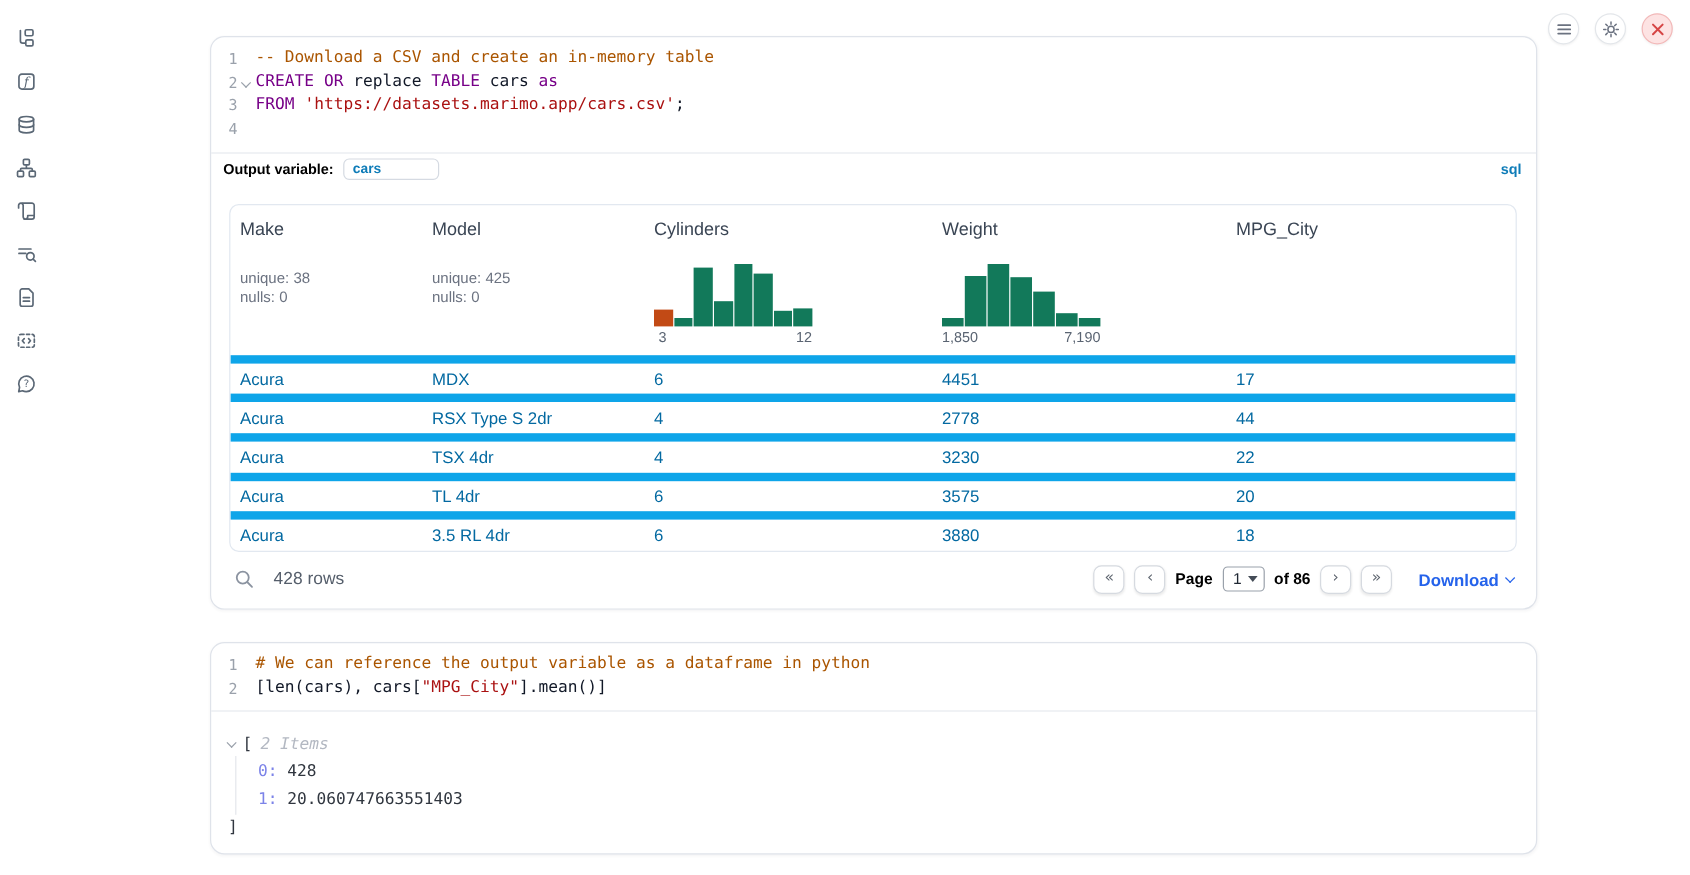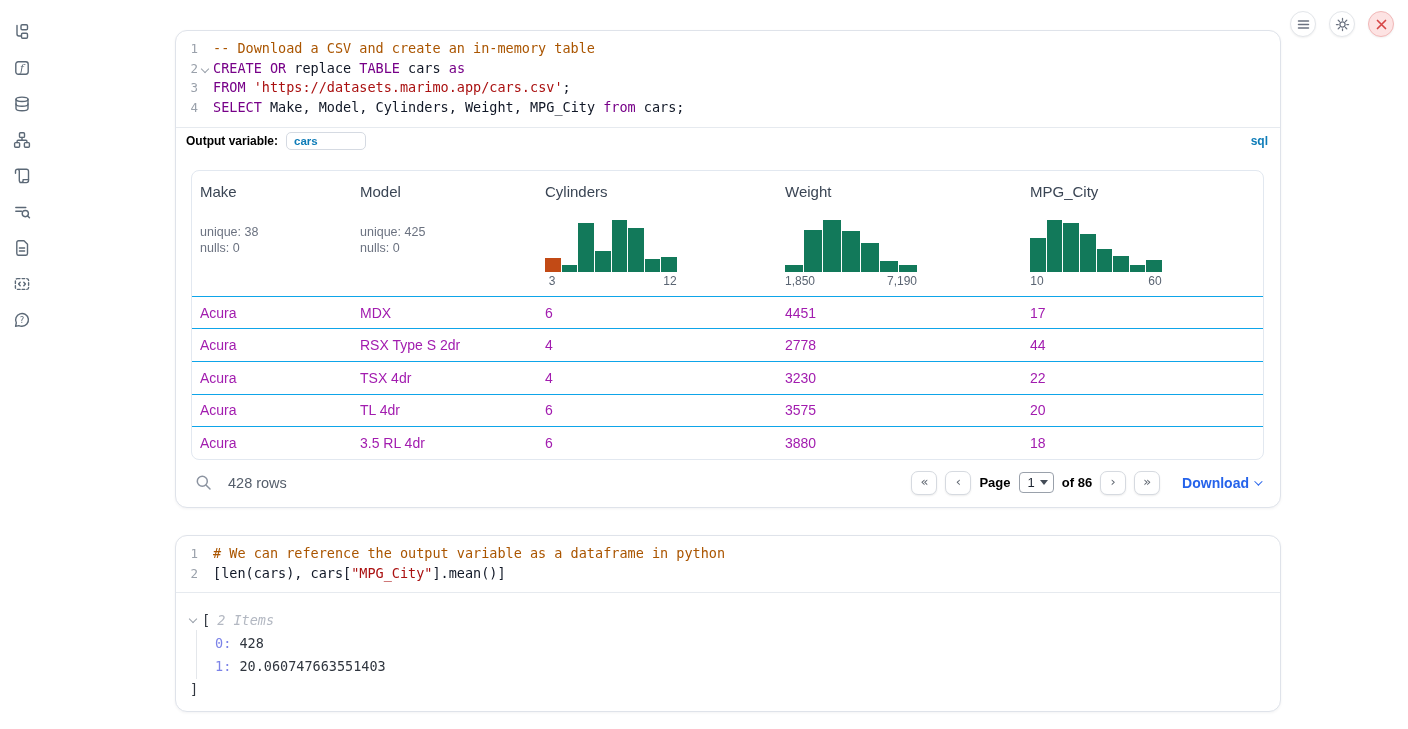--- a/index.html
+++ b/index.html
@@ -60,22 +60,22 @@
   .t-head { height:125px; }
   .th-cell { padding:12px 8px 8px 8px; display:flex; flex-direction:column; }
   .th-title { font-size:15px; color:#3a4554; }
   .th-stats { margin-top:24px; font-size:12.5px; color:#6b7280; line-height:16.5px; }
   .hist { margin-top:auto; width:132px; }
   .hist-bars { display:flex; align-items:flex-end; gap:1px; height:52px; }
   .hist-bar { flex:1; }
   .hist-labels { display:flex; justify-content:space-between; font-size:12px;
                  color:#5a6472; margin-top:2px; }
   .hist-labels span { min-width:14px; text-align:center; }
-  .t-row { height:32.6px; align-items:center; border-top:1px solid #0ea5e9;
-           font-size:14px; color:#a21caf; }
+  .t-row { height:32.6px; align-items:center; border-top:7px solid #0ea5e9;
+           font-size:14px; color:#0369a1; }
   .t-row > div { padding-left:8px; }
 
   
   .table-footer { display:flex; align-items:center; height:46px; padding:0 4px; }
   .tf-left { display:flex; align-items:center; gap:16px; color:#555e6b; font-size:14.5px; }
   .tf-left svg { stroke:#8b93a0; fill:none; stroke-width:1.5; stroke-linecap:round; }
   .tf-right { margin-left:auto; display:flex; align-items:center; gap:8px; }
   .pg-btn { width:26px; height:24px; border:1px solid #d6dae0; border-radius:7px;
             background:#fff; box-shadow:0 1px 2px rgba(0,0,0,.08); color:#5f6670;
             font-size:13px; display:flex; align-items:center; justify-content:center;
@@ -202,21 +202,20 @@
         <span class="code-text"><span class="tok-kw">CREATE</span><span> </span><span class="tok-kw">OR</span><span> replace </span><span class="tok-kw">TABLE</span><span> cars </span><span class="tok-kw">as</span></span>
       </div>
       <div class="code-line">
         <span class="gutter">3</span>
         <span class="fold-zone"></span>
         <span class="code-text"><span class="tok-kw">FROM</span><span> </span><span class="tok-str">'https://datasets.marimo.app/cars.csv'</span><span>;</span></span>
       </div>
       <div class="code-line">
         <span class="gutter">4</span>
         <span class="fold-zone"></span>
-        <span class="code-text"><span class="tok-kw">SELECT</span><span> Make, Model, Cylinders, Weight, MPG_City </span><span class="tok-kw">from</span><span> cars;</span></span>
       </div>
     </div>
   <div class="outvar-row">
     <span class="outvar-label">Output variable:</span>
     <input class="outvar-input" value="cars" style="">
     <span class="lang-badge">sql</span>
   </div>
 
   <div class="output-area">
     <div class="table-card">
@@ -267,36 +266,20 @@
                 <div class="hist-bar" style="height: 13%; background: rgb(18, 121, 90);"></div>
               </div>
               <div class="hist-labels">
                 <span>1,850</span>
                 <span>7,190</span>
               </div>
             </div>
           </div>
           <div class="th-cell">
             <div class="th-title">MPG_City</div>
-            <div class="hist">
-              <div class="hist-bars">
-                <div class="hist-bar" style="height: 65%; background: rgb(18, 121, 90);"></div>
-                <div class="hist-bar" style="height: 100%; background: rgb(18, 121, 90);"></div>
-                <div class="hist-bar" style="height: 93%; background: rgb(18, 121, 90);"></div>
-                <div class="hist-bar" style="height: 73%; background: rgb(18, 121, 90);"></div>
-                <div class="hist-bar" style="height: 43%; background: rgb(18, 121, 90);"></div>
-                <div class="hist-bar" style="height: 30%; background: rgb(18, 121, 90);"></div>
-                <div class="hist-bar" style="height: 13%; background: rgb(18, 121, 90);"></div>
-                <div class="hist-bar" style="height: 22%; background: rgb(18, 121, 90);"></div>
-              </div>
-              <div class="hist-labels">
-                <span>10</span>
-                <span>60</span>
-              </div>
-            </div>
           </div>
         </div>
       <div id="table-body">
           <div class="t-grid t-row">
             <div>Acura</div>
             <div>MDX</div>
             <div>6</div>
             <div>4451</div>
             <div>17</div>
           </div>

